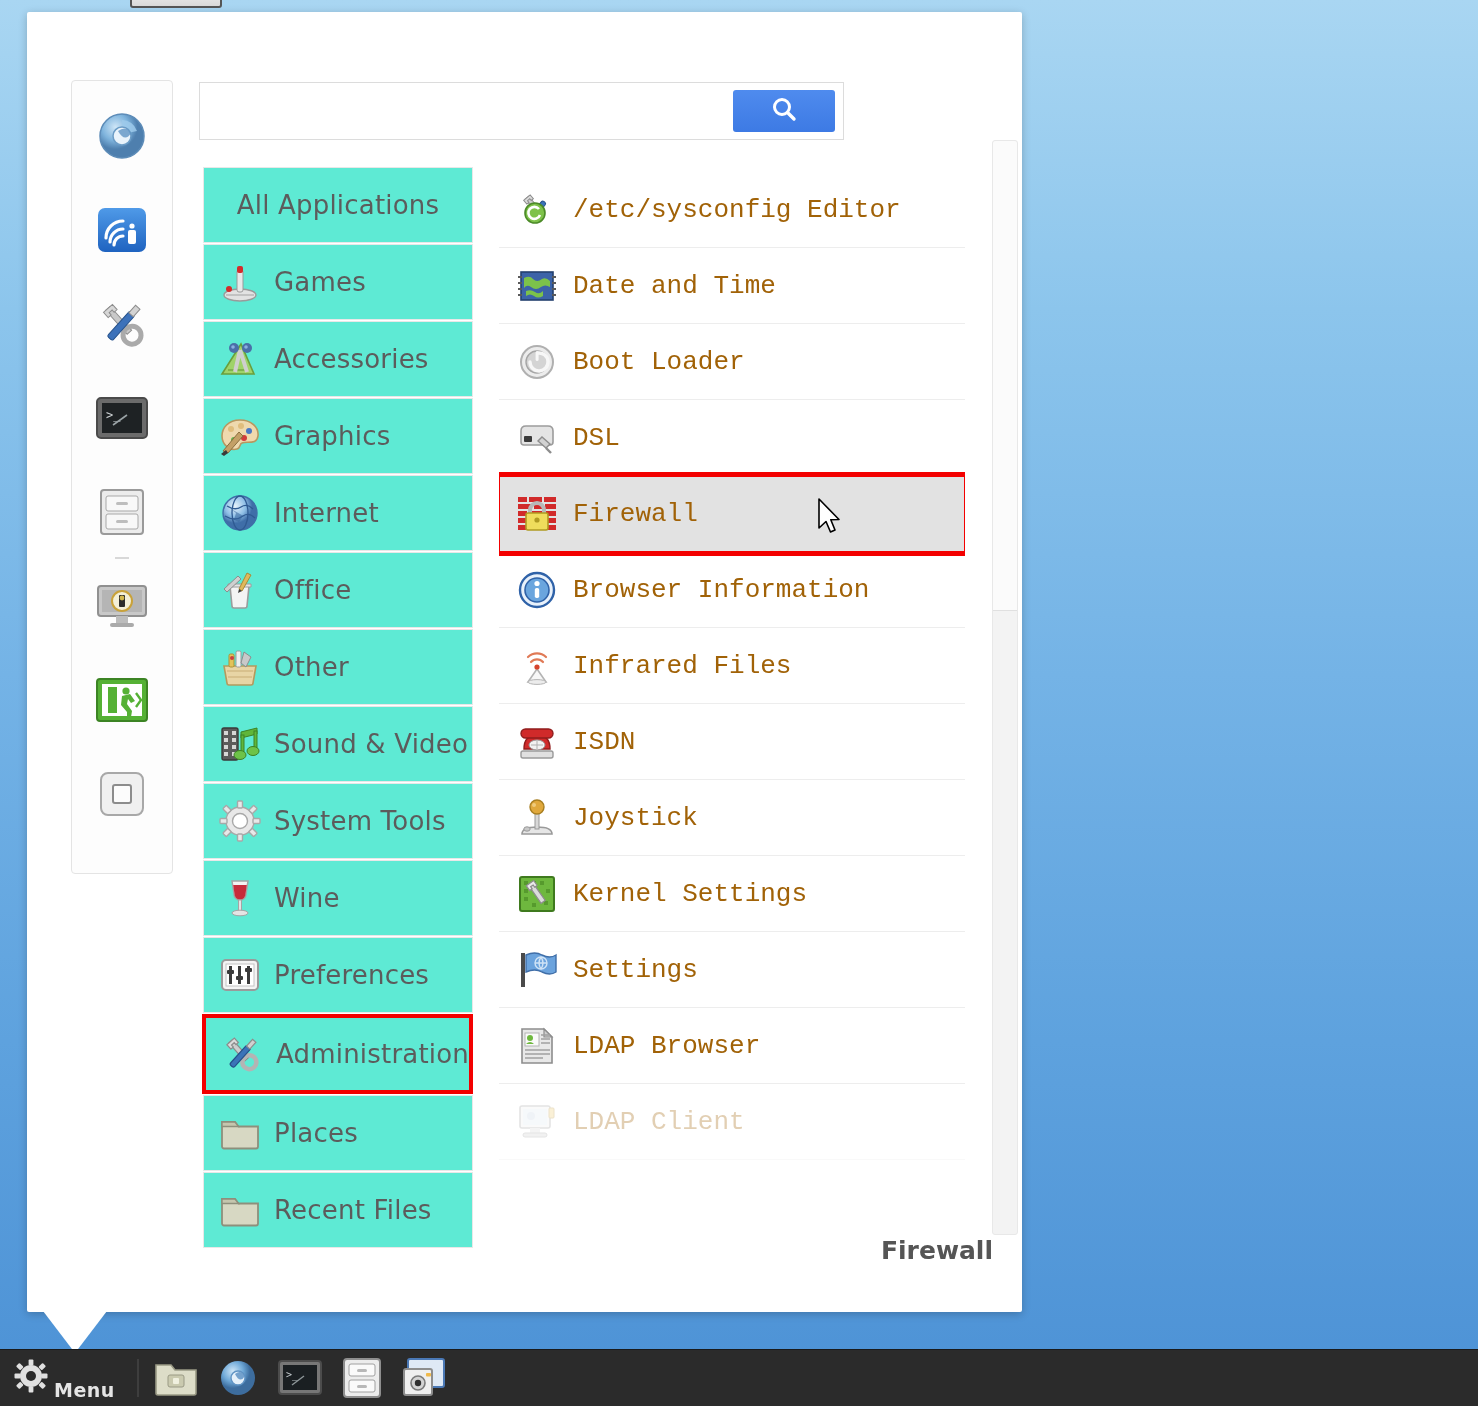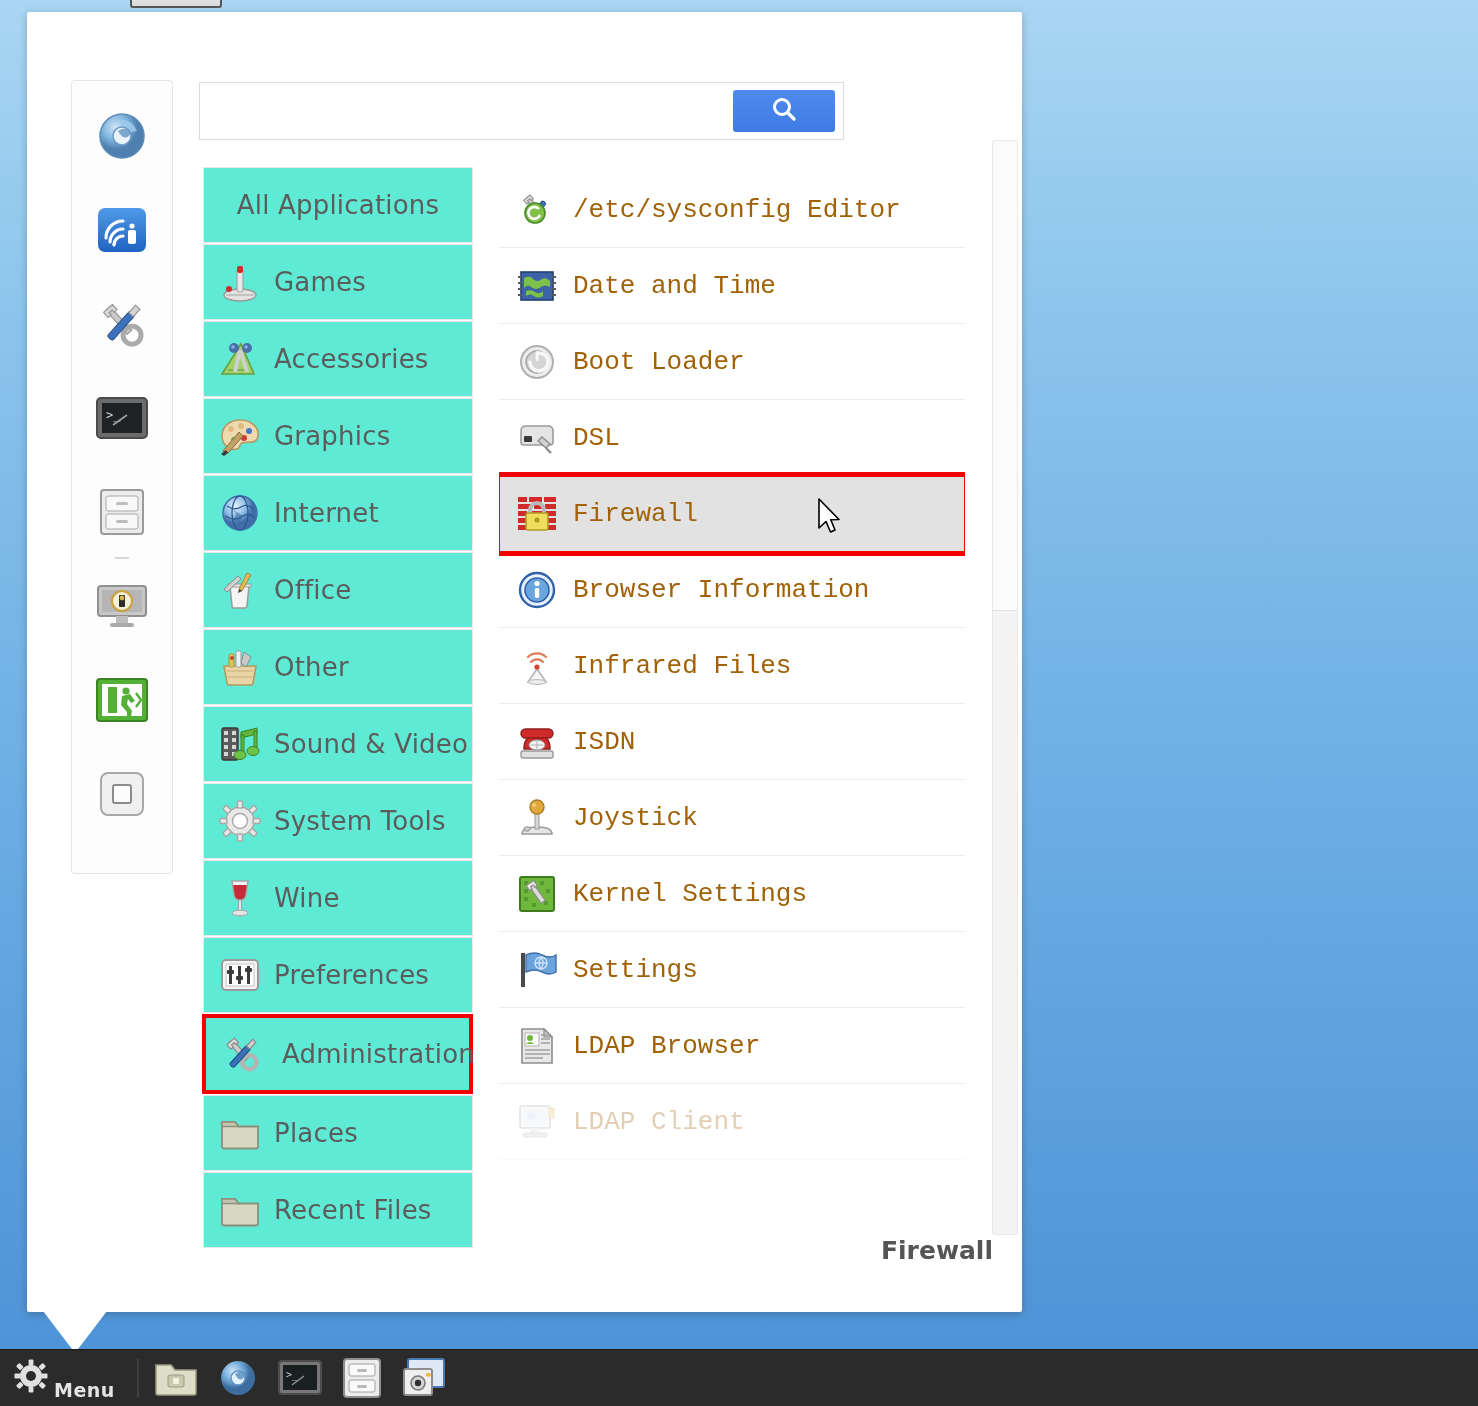--- a/index.html
+++ b/index.html
@@ -97,21 +97,21 @@
     display: flex; align-items: center;
     padding-left: 14px;
     margin-bottom: 1px;
     cursor: pointer;
   }
   .cat-item.centered { justify-content: center; padding-left: 0; }
   .cat-item.marked {
     border: 4px solid #f30000;
     height: 80px;
     margin-left: -1px;
-    position: relative; z-index: 3; gap: 6px;
+    position: relative; z-index: 3;
   }
   .cat-icon {
     width: 44px; height: 44px;
     flex: 0 0 44px;
     margin-right: 12px;
     display: flex; align-items: center; justify-content: center;
   }
   .cat-label {
     font-size: 26px; color: #5c5c5c;
     letter-spacing: 0.2px;

